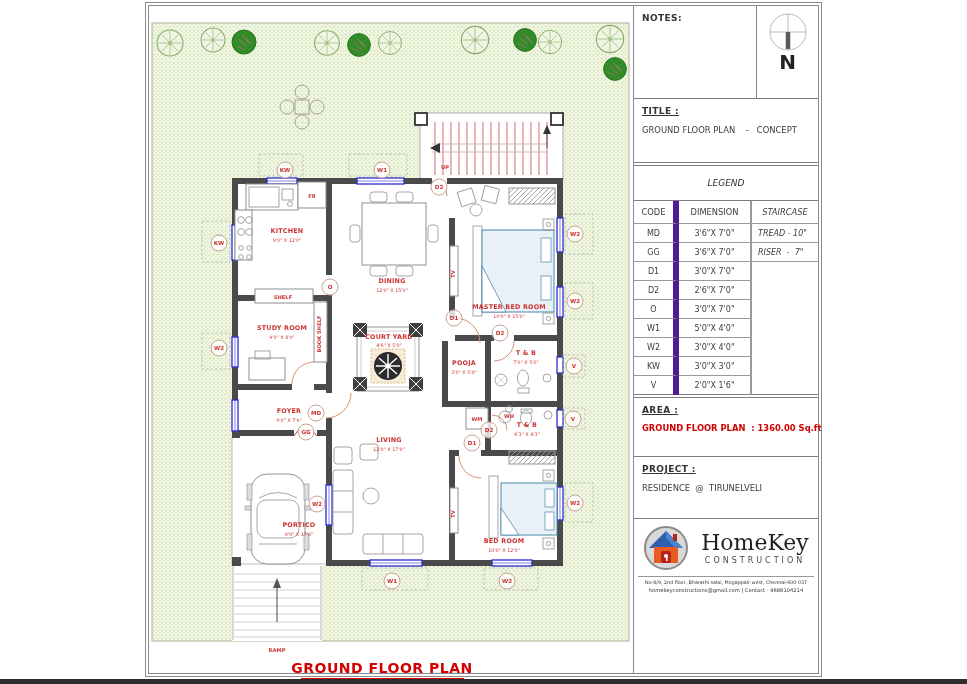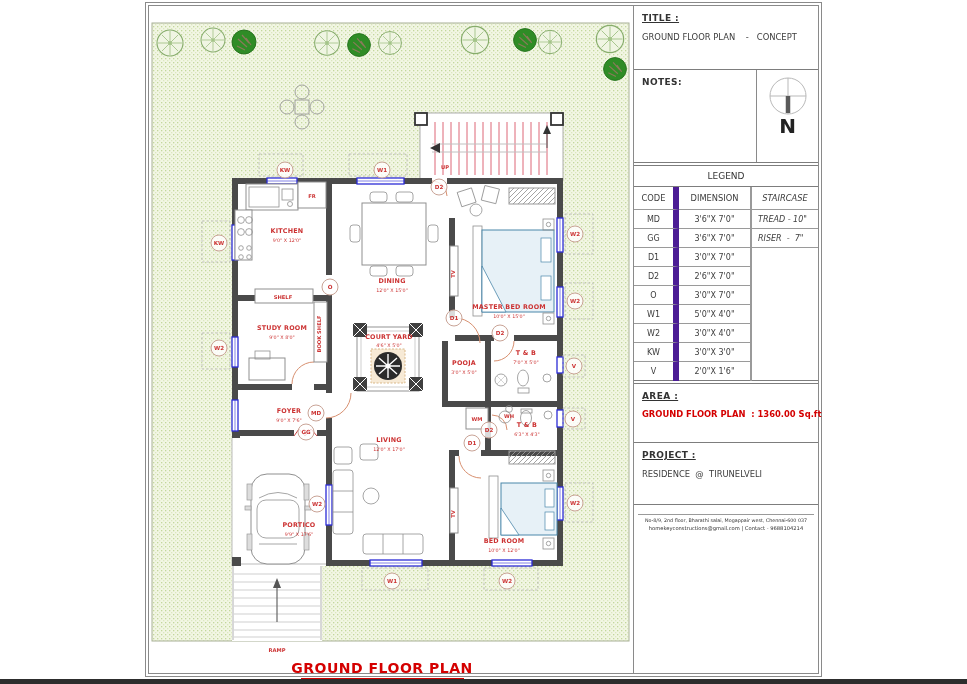--- a/index.html
+++ b/index.html
@@ -15,21 +15,21 @@
   .title-panel { position:absolute; left:484px; top:0; right:0; bottom:0; border-left:1px solid #8a8a8a; display:flex; flex-direction:column; background:#fff; }
   .tb-sec { border-bottom:1px solid #7d7d7d; padding:7px 8px 0 8px; color:#3c3c3c; }
   .dbl { border-top:1px solid #7d7d7d; margin-top:2px; }
   .tb-label { font-size:9px; font-weight:bold; letter-spacing:.4px; text-decoration:underline; color:#333; }
   .tb-value { font-size:8.4px; margin-top:9px; color:#3c3c3c; white-space:pre; }
   .tb-title { height:64px; }
   .tb-notes { height:93px; display:flex; padding:0; }
   .notes-left { flex:1; border-right:1px solid #8a8a8a; padding:7px 8px; }
   .notes-right { width:61px; display:flex; flex-direction:column; align-items:center; padding-top:4px; }
   .north-n { font-size:20px; font-weight:bold; color:#222; line-height:1; margin-top:-4px; }
-  .legend-header { height:22px; display:flex; align-items:center; justify-content:center; font-size:9px; color:#333; border-bottom:1px solid #7d7d7d; }
+  .legend-header { height:36px; display:flex; align-items:center; justify-content:center; font-size:9px; color:#333; border-bottom:1px solid #7d7d7d;font-style:italic; }
   .legend-table { height:194px; display:grid; grid-template-columns:45px 72px 1fr; grid-template-rows:23px repeat(9,19px); border-bottom:1px solid #7d7d7d; font-size:8px; color:#3c3c3c; }
   .lg { display:flex; align-items:center; justify-content:center; border-bottom:1px solid #9a9a9a; }
   .lg-h { font-size:8.3px; }
   .lg-code { border-right:6px solid #4c1d95; }
   .lg-dimc { border-right:1px solid #9a9a9a; }
   .lg-stair { border-left:1px solid #9a9a9a; justify-content:flex-start; padding-left:6px; white-space:pre;font-style:italic; }
   .nb { border-bottom:none; }
   .tb-area { height:60px; }
   .area-value { color:#d40000; font-weight:bold; font-size:8.4px; margin-top:8px; white-space:pre; }
   .tb-client { height:65px; }
@@ -481,40 +481,40 @@
               </g>
           </g>
 
           <text class="caption" x="233" y="655">GROUND FLOOR PLAN</text>
           <rect x="152" y="660" width="163" height="1.3" fill="#d40000"></rect>
         </svg>
       </div>
 
       <div class="title-panel">
 
-        <div class="tb-sec tb-title">
-          <div class="tb-label">TITLE :</div>
-          <div class="tb-value">GROUND FLOOR PLAN    -   CONCEPT</div>
-        </div>
-
         <div class="tb-sec tb-notes">
           <div class="notes-left">
             <div class="tb-label" style="text-decoration:none;">NOTES:</div>
           </div>
           <div class="notes-right">
             <svg width="48" height="46" viewBox="0 0 48 46">
               <circle cx="24" cy="22" r="18" fill="none" stroke="#b9b9b9" stroke-width="1"></circle>
               <line x1="6" y1="22" x2="42" y2="22" stroke="#b9b9b9" stroke-width="1"></line>
               <line x1="24" y1="4" x2="24" y2="40" stroke="#b9b9b9" stroke-width="1"></line>
               <line x1="24" y1="22" x2="24" y2="39" stroke="#5a5a5a" stroke-width="4.5"></line>
             </svg>
             <div class="north-n">N</div>
           </div>
         </div>
 
+        <div class="tb-sec tb-title">
+          <div class="tb-label">TITLE :</div>
+          <div class="tb-value">GROUND FLOOR PLAN    -   CONCEPT</div>
+        </div>
+
         <div class="legend-header dbl">LEGEND</div>
 
         <div class="legend-table">
           <div class="lg lg-h lg-code">CODE</div>
           <div class="lg lg-h lg-dimc">DIMENSION</div>
           <div class="lg lg-h lg-stair" style="justify-content:center;padding-left:0;">STAIRCASE</div>
 
           <div class="lg lg-code">MD</div>
           <div class="lg lg-dimc">3'6"X 7'0"</div>
           <div class="lg lg-stair">TREAD - 10"</div>
@@ -557,20 +557,36 @@
           <div class="area-value">GROUND FLOOR PLAN  : 1360.00 Sq.ft</div>
         </div>
 
 
         <div class="tb-sec tb-project">
           <div class="tb-label">PROJECT :</div>
           <div class="tb-value">RESIDENCE  @  TIRUNELVELI</div>
         </div>
 
         <div class="tb-sec tb-logo">
+          <div class="logo-row">
+            <svg width="48" height="48" viewBox="0 0 48 48">
+              <circle cx="24" cy="24" r="21" fill="#d9d9d9" stroke="#8a8a8a" stroke-width="2"></circle>
+              <polygon points="24,7 7,24 41,24" fill="#2f5fae"></polygon>
+              <polygon points="24,7 41,24 33,24 24,14" fill="#4a86cf"></polygon>
+              <rect x="31" y="10" width="4" height="7" fill="#b5231c"></rect>
+              <rect x="12" y="23" width="24" height="16" fill="#e85c22"></rect>
+              <rect x="19" y="27" width="10" height="12" rx="2" fill="#b5231c"></rect>
+              <circle cx="24" cy="32" r="2" fill="#fff"></circle>
+              <rect x="24" y="33" width="1.6" height="4" fill="#fff"></rect>
+            </svg>
+            <div class="logo-text">
+              <div class="logo-name">HomeKey</div>
+              <div class="logo-tag">CONSTRUCTION</div>
+            </div>
+          </div>
           <div class="logo-addr">
             <div class="addr1">No-8/9, 2nd floor, Bharathi salai, Mogappair west, Chennai-600 037</div>
             <div class="addr2">homekeyconstructions@gmail.com | Contact - 9688104214</div>
           </div>
         </div>
 
       </div>
     </div>
   </div>
 

